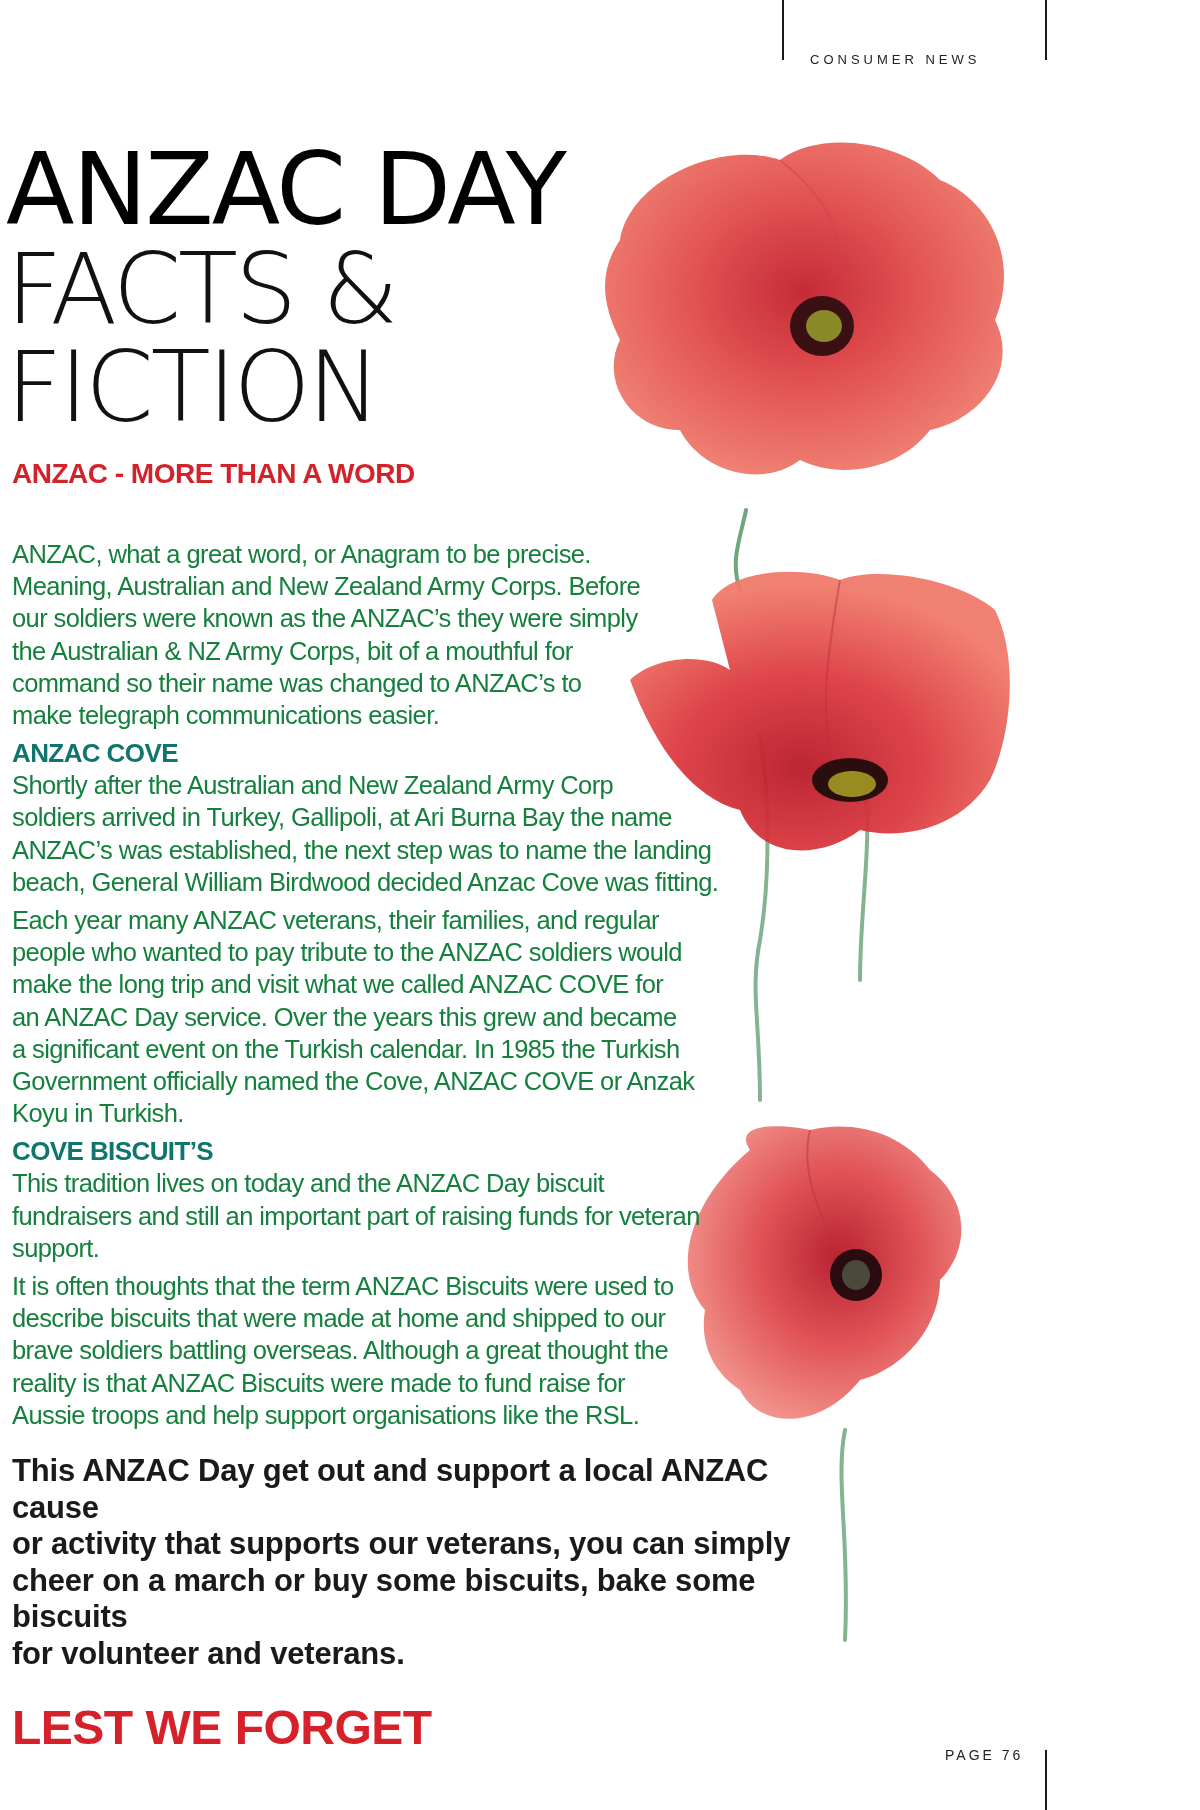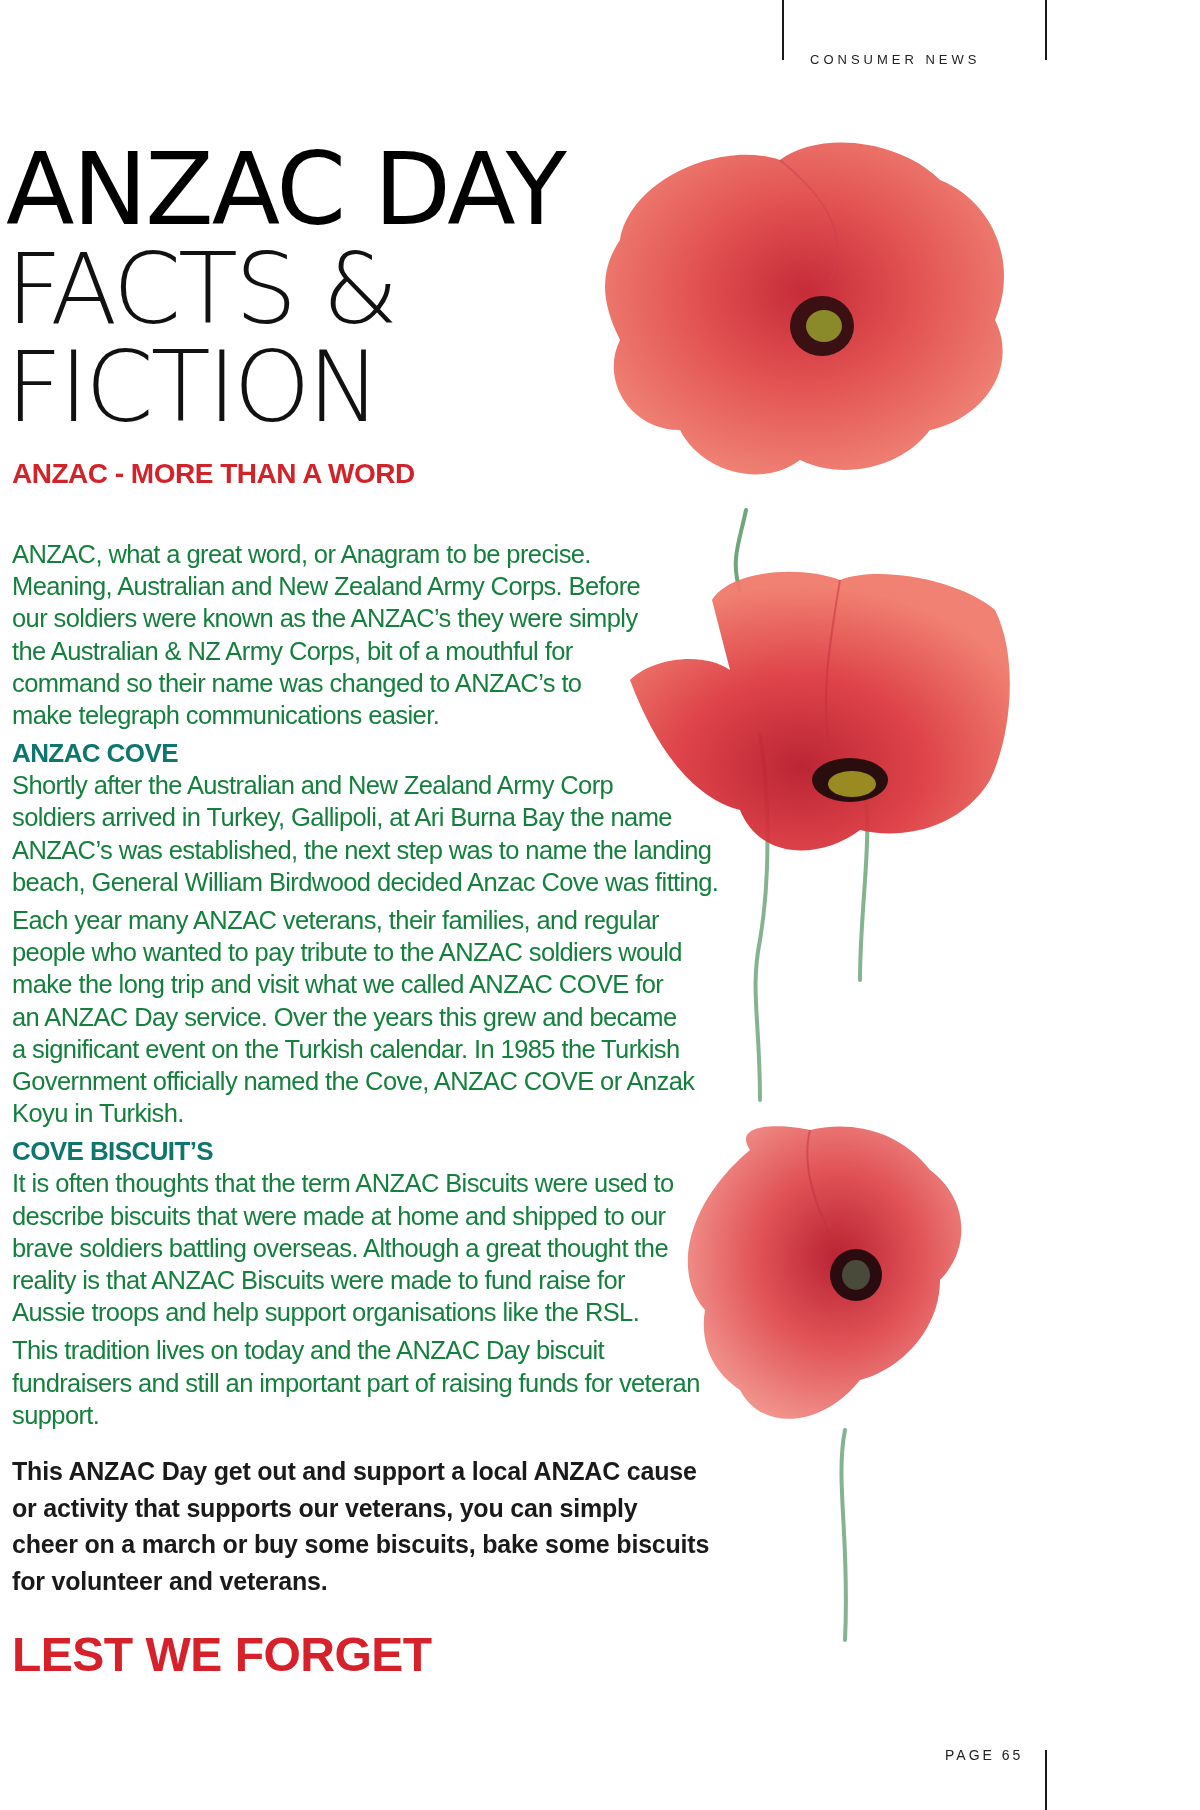--- a/index.html
+++ b/index.html
@@ -8,21 +8,21 @@
   .header-label { position: absolute; top: 52px; left: 810px; font-size: 13px; letter-spacing: 4px; color: #222; font-family: "Liberation Sans", sans-serif; }
   .footer-label { position: absolute; top: 1747px; left: 945px; font-size: 14px; letter-spacing: 3px; color: #222; }
   .title-red { position: absolute; left: 6px; top: 140px; font-size: 100px; line-height: 100px; color: #000000; font-family: "DejaVu Sans", sans-serif; font-weight: normal; letter-spacing: -2px; }
   .title-black { position: absolute; left: 6px; font-size: 98px; line-height: 98px; color: #111; font-family: "DejaVu Sans", sans-serif; font-weight: 200; letter-spacing: -3px; -webkit-text-stroke: 0px; }
   .t1 { top: 240px; }
   .t2 { top: 338px; }
   .subtitle { position: absolute; left: 12px; top: 458px; font-size: 28px; font-weight: bold; color: #d1232a; font-family: "Liberation Sans", sans-serif; letter-spacing: -0.5px; }
   .content { position: absolute; left: 12px; top: 538px; width: 830px; }
   .para { font-size: 25.5px; line-height: 32.2px; color: #15803d; margin: 0 0 6px 0; font-family: "Liberation Sans", sans-serif; letter-spacing: -0.6px; white-space: pre-line; }
   .sec-head { font-size: 26px; font-weight: bold; color: #0f766e; margin: 6px 0 0 0; line-height: 32px; letter-spacing: -0.6px; }
-  .callout { font-size: 25px; line-height: 36.5px; font-weight: bold; color: #1a1a1a; margin: 22px 0 4px 0; letter-spacing: -0.2px; white-space: pre-line; }
+  .callout { font-size: 31px; line-height: 36.5px; font-weight: bold; color: #1a1a1a; margin: 22px 0 4px 0; letter-spacing: -0.2px; white-space: pre-line; }
   .closing { font-size: 48px; font-weight: bold; color: #d6202a; margin-top: 28px; letter-spacing: -0.5px; }
   .poppy { position: absolute; }
 </style>
 </head>
 <body>
 
 <div class="rule" style="left:782px; top:0; height:60px;"></div>
 <div class="rule" style="left:1045px; top:0; height:60px;"></div>
 <div class="header-label">CONSUMER NEWS</div>
 
@@ -95,31 +95,31 @@
 beach, General William Birdwood decided Anzac Cove was fitting.</p>
   <p class="para">Each year many ANZAC veterans, their families, and regular
 people who wanted to pay tribute to the ANZAC soldiers would
 make the long trip and visit what we called ANZAC COVE for
 an ANZAC Day service. Over the years this grew and became
 a significant event on the Turkish calendar. In 1985 the Turkish
 Government officially named the Cove, ANZAC COVE or Anzak
 Koyu in Turkish.</p>
 
   <div class="sec-head">COVE BISCUIT’S</div>
+  <p class="para">This tradition lives on today and the ANZAC Day biscuit
+fundraisers and still an important part of raising funds for veteran
+support.</p>
   <p class="para">It is often thoughts that the term ANZAC Biscuits were used to
 describe biscuits that were made at home and shipped to our
 brave soldiers battling overseas. Although a great thought the
 reality is that ANZAC Biscuits were made to fund raise for
 Aussie troops and help support organisations like the RSL.</p>
-  <p class="para">This tradition lives on today and the ANZAC Day biscuit
-fundraisers and still an important part of raising funds for veteran
-support.</p>
 
   <p class="callout">This ANZAC Day get out and support a local ANZAC cause
 or activity that supports our veterans, you can simply
 cheer on a march or buy some biscuits, bake some biscuits
 for volunteer and veterans.</p>
 
   <div class="closing">LEST WE FORGET</div>
 </div>
 
-<div class="footer-label">PAGE 65</div>
+<div class="footer-label">PAGE 76</div>
 <div class="rule" style="left:1045px; top:1750px; height:60px;"></div>
 
 </body></html>

